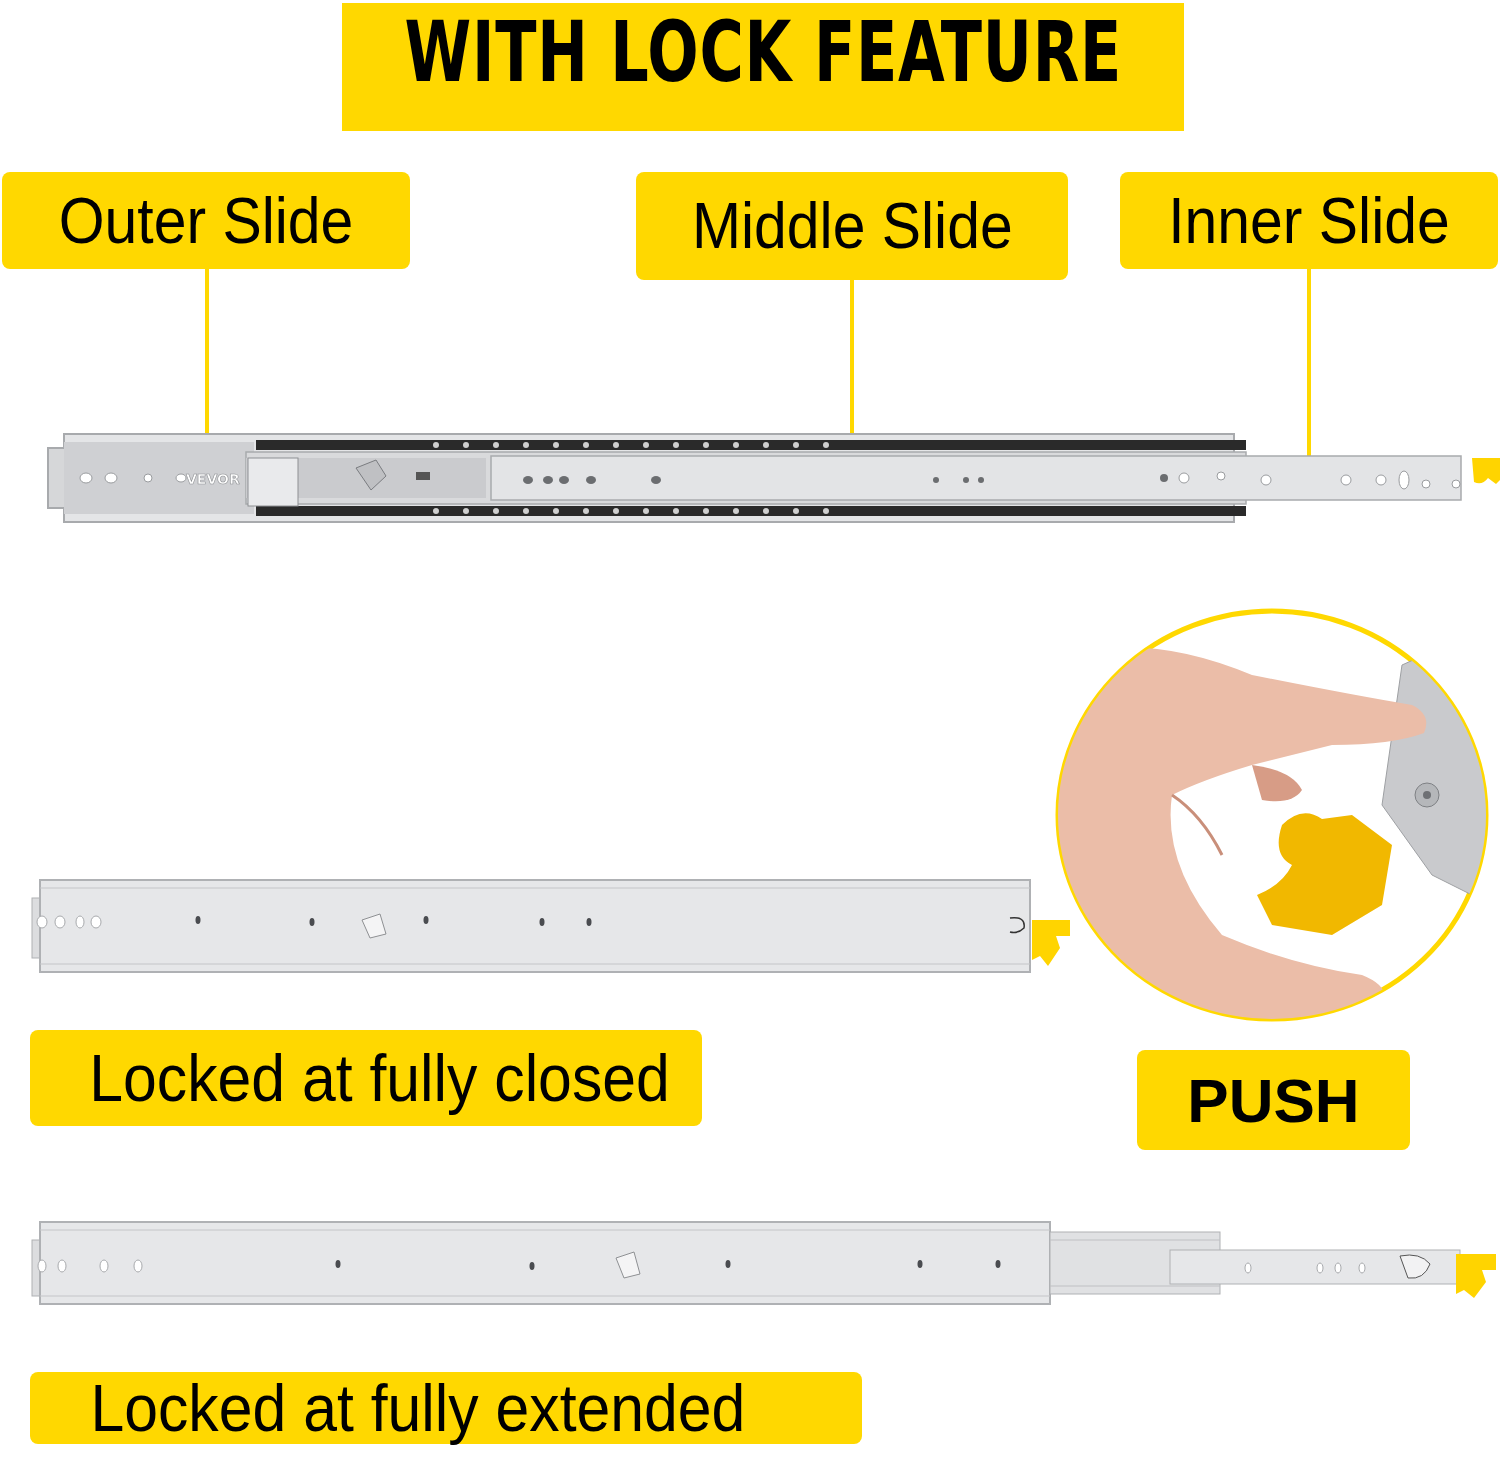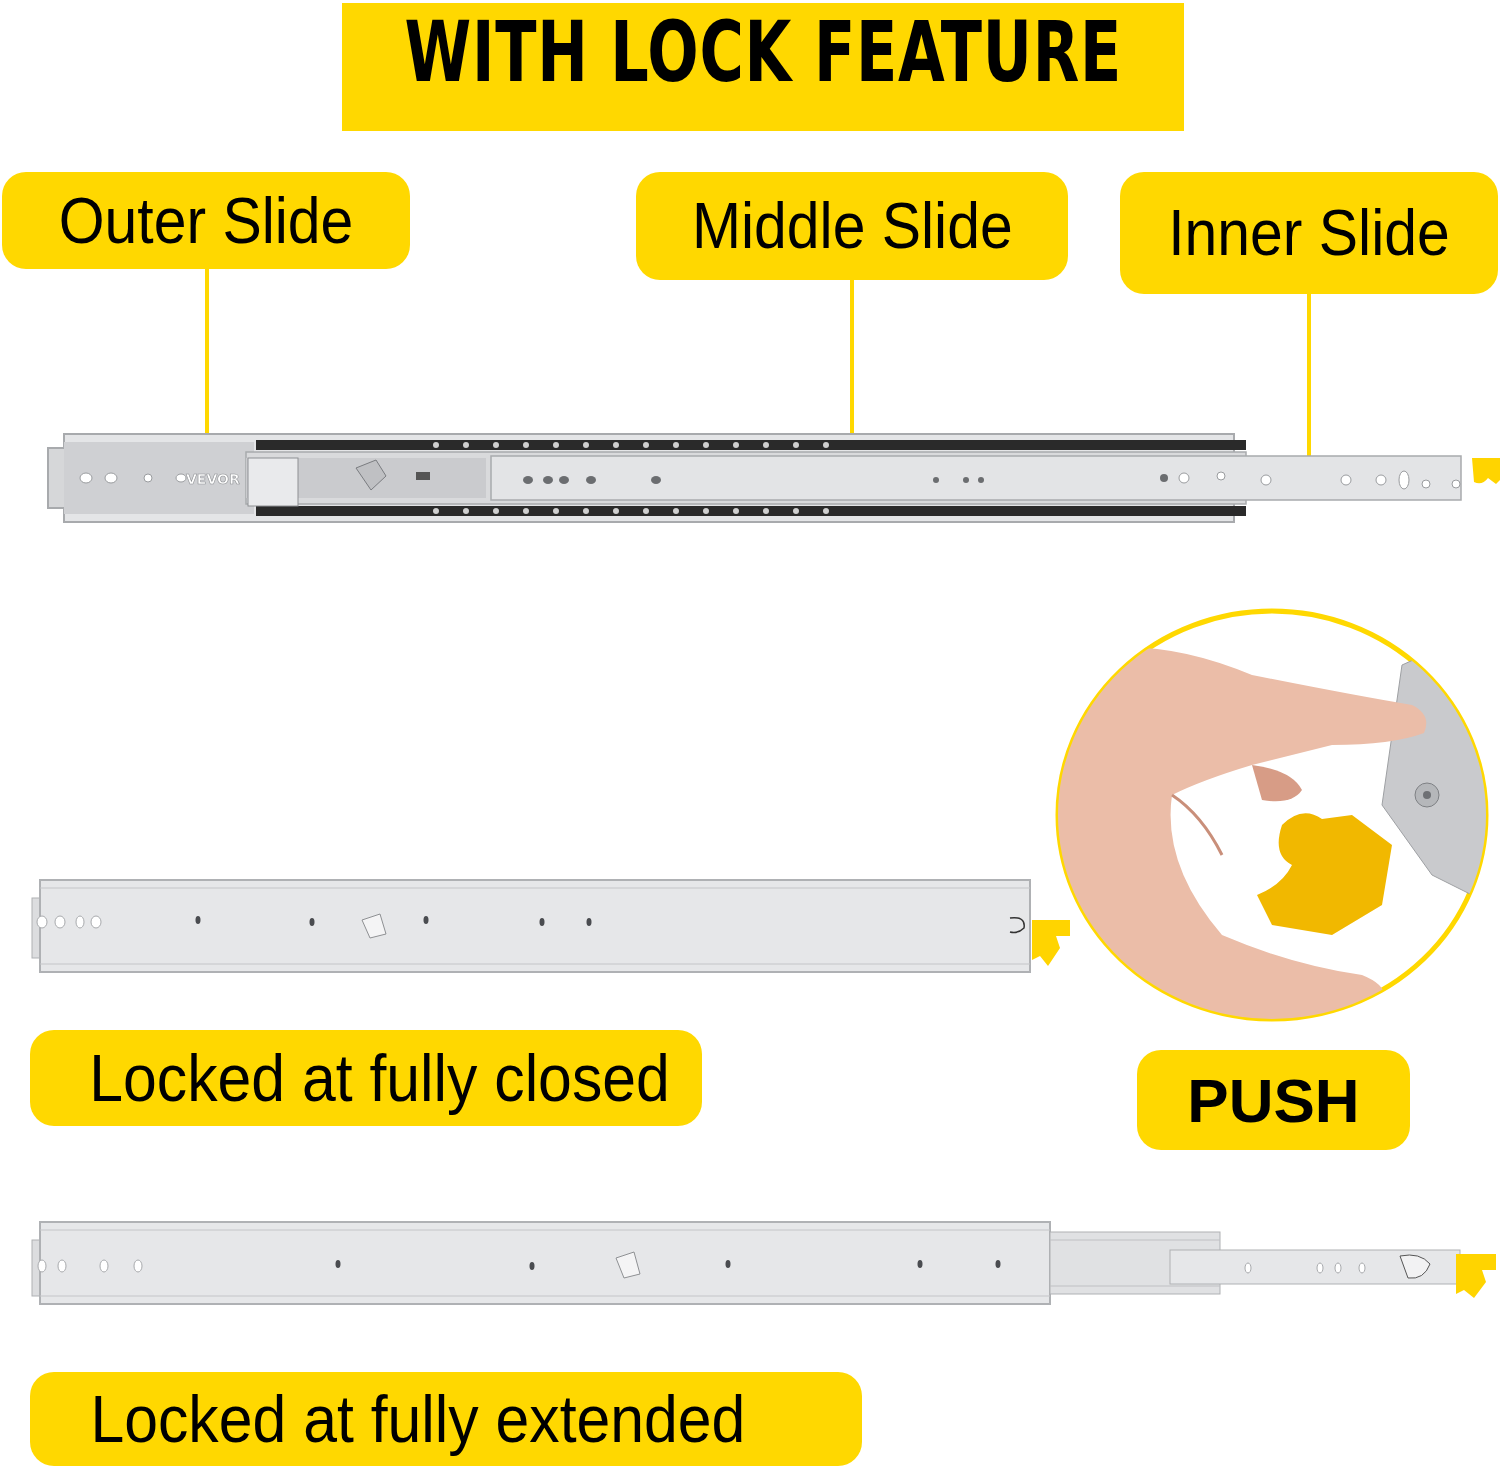--- a/index.html
+++ b/index.html
@@ -1,27 +1,27 @@
 <!DOCTYPE html>
 <html><head>
   <meta charset="utf-8">
   <style>
     html, body { margin: 0; padding: 0; background: #ffffff; }
     body { width: 1500px; height: 1473px; position: relative; overflow: hidden; font-family: "Liberation Sans", sans-serif; }
     .abs { position: absolute; }
     .title-banner { left: 342px; top: 3px; width: 842px; height: 128px; background: #FFD800; display: flex; align-items: flex-start; justify-content: center; }
     .title-text { font-family: "DejaVu Sans", sans-serif; font-weight: 900; font-size: 84px; letter-spacing: 1px; color: #000; transform: scaleX(0.72); white-space: nowrap; }
-    .pill { background: #FFD800; border-radius: 24px; display: flex; align-items: center; justify-content: center; color: #000; white-space: nowrap; }
+    .pill { background: #FFD800; border-radius: 8px; display: flex; align-items: center; justify-content: center; color: #000; white-space: nowrap; }
     .pill span { display: inline-block; }
     .lbl-outer { left: 2px; top: 172px; width: 408px; height: 97px; font-size: 64px; }
     .lbl-middle { left: 636px; top: 172px; width: 432px; height: 108px; font-size: 64px; }
-    .lbl-inner { left: 1120px; top: 172px; width: 378px; height: 122px; font-size: 64px; }
+    .lbl-inner { left: 1120px; top: 172px; width: 378px; height: 97px; font-size: 64px; }
     .lbl-closed { left: 30px; top: 1030px; width: 672px; height: 96px; font-size: 66px; justify-content: flex-start; padding-left: 34px; box-sizing: border-box; }
     .lbl-push { left: 1137px; top: 1050px; width: 273px; height: 100px; font-size: 62px; font-weight: bold; text-align: right; }
-    .lbl-extended { left: 30px; top: 1372px; width: 832px; height: 94px; font-size: 66px; justify-content: flex-start; padding-left: 32px; box-sizing: border-box; }
+    .lbl-extended { left: 30px; top: 1372px; width: 832px; height: 72px; font-size: 66px; justify-content: flex-start; padding-left: 32px; box-sizing: border-box; }
     .narrow span { transform: scaleX(0.92); transform-origin: center; }
     .connector { width: 4px; background: #FFD800; }
     .dot { width: 22px; height: 22px; border-radius: 50%; background: #FFD800; }
     svg { display: block; }
     .circle-photo { left: 1052px; top: 605px; width: 440px; height: 420px; }
   </style>
 </head>
 <body>
 
 <div class="abs title-banner">

